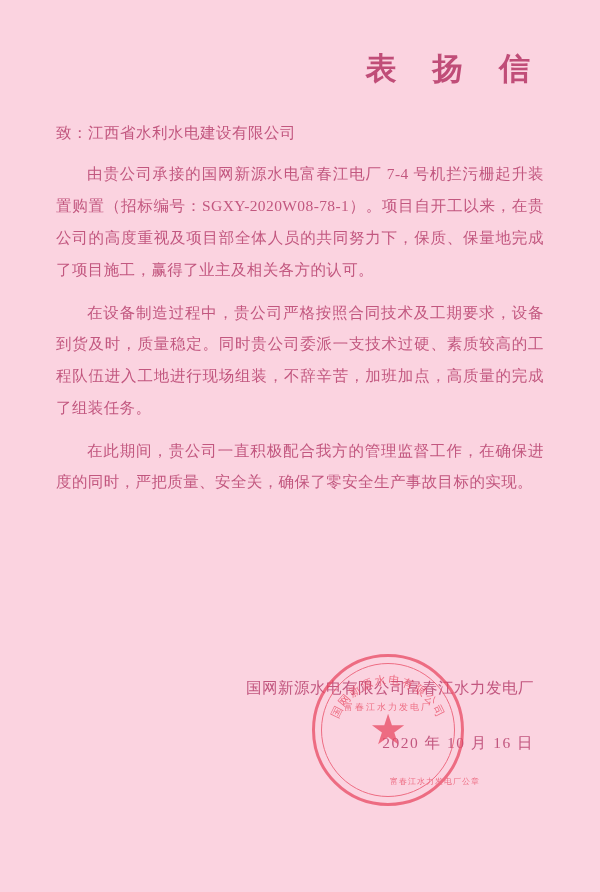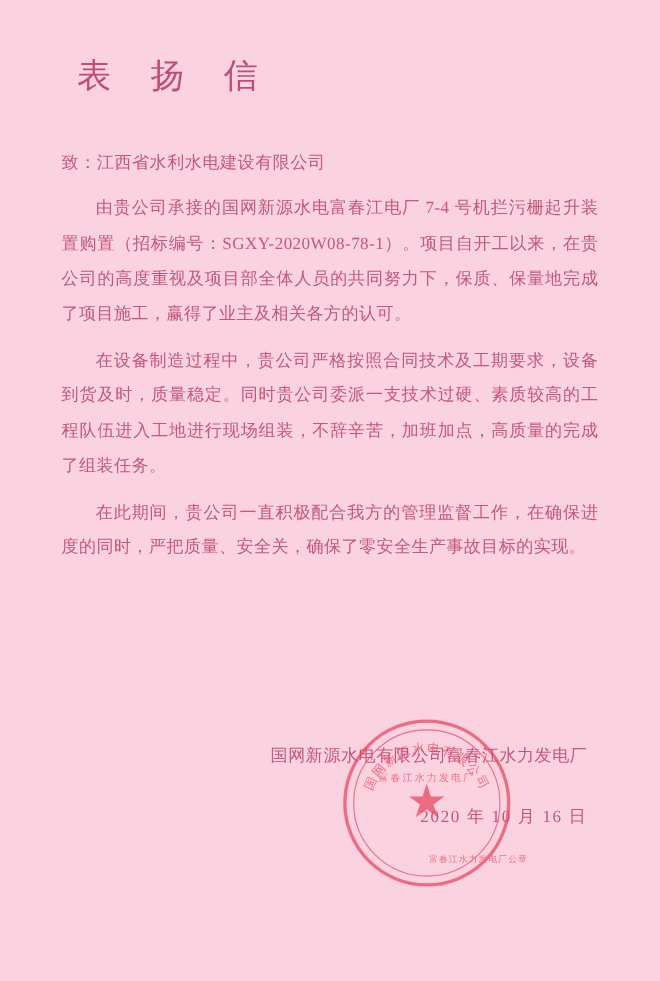--- a/index.html
+++ b/index.html
@@ -16,32 +16,32 @@
     position: relative;
   }
   .page {
     position: relative;
     width: 600px;
     height: 892px;
     box-sizing: border-box;
     padding: 0 56px;
   }
   .doc-title {
-    text-align: left;
+    text-align: right;
     font-size: 31px;
     letter-spacing: 14px;
-    font-weight: normal;
+    font-weight: bold;
     color: #c04d78;
     margin: 0;
     padding-top: 48px;
     padding-left: 14px;
     font-family: "Liberation Serif", "DejaVu Serif", serif;
   }
   .salutation {
-    margin-top: 44px;
+    margin-top: 28px;
     font-size: 15.5px;
     line-height: 1.9;
     color: #c2577f;
     letter-spacing: 0.5px;
   }
   .body-para {
     font-size: 15.5px;
     line-height: 2.05;
     text-align: justify;
     text-justify: inter-ideograph;

